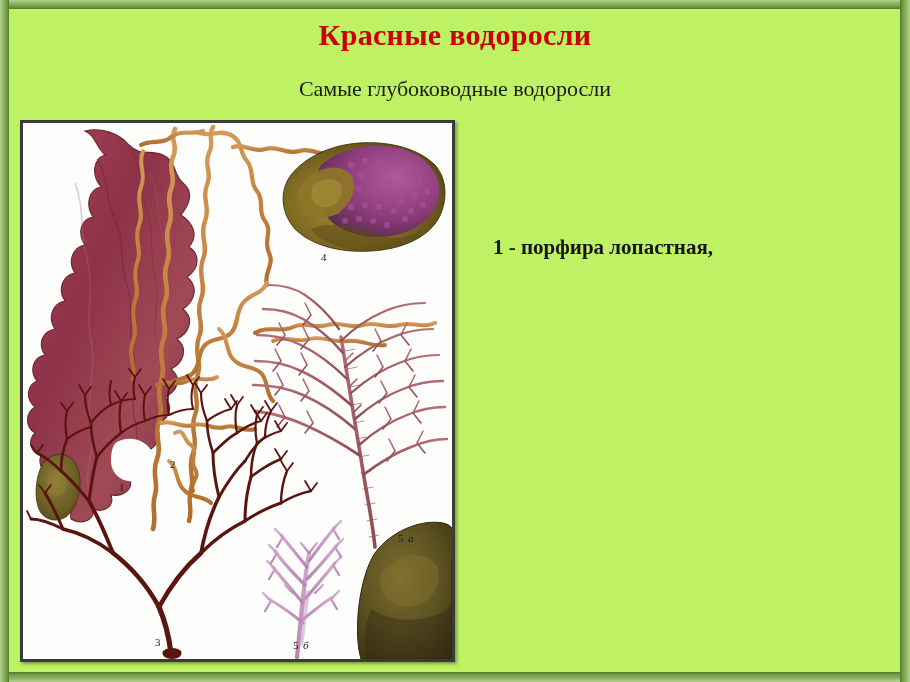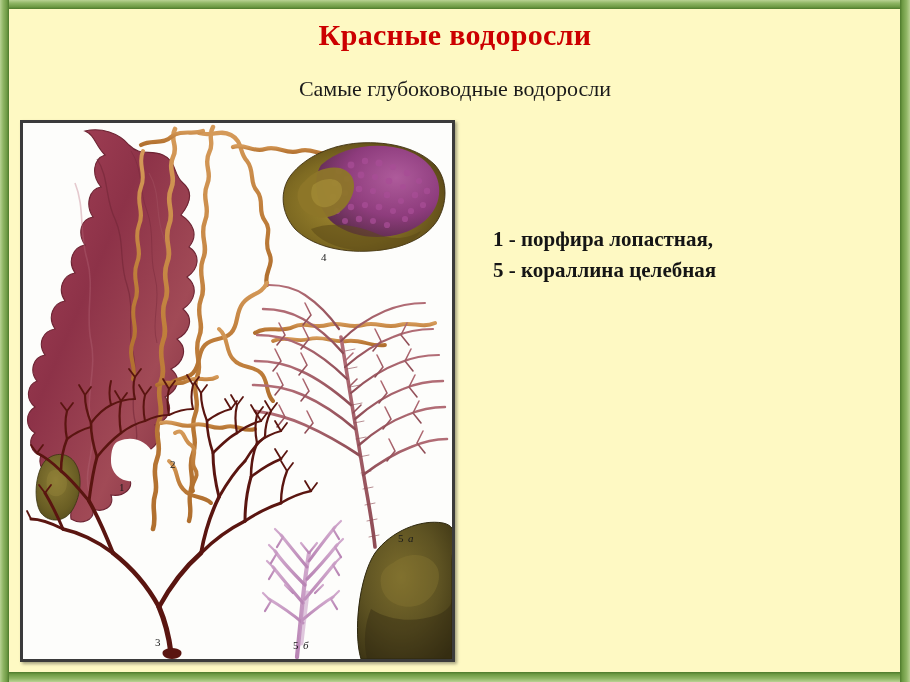--- a/index.html
+++ b/index.html
@@ -12,21 +12,21 @@
     height: 682px;
     font-family: "Liberation Serif", "DejaVu Serif", serif;
     overflow: hidden;
     position: relative;
   }
 
   
   #slide {
     position: absolute;
     inset: 0;
-    background: #fef9c3;
+    background: #bef264;
     box-sizing: border-box;
   }
   .frame-edge {
     position: absolute;
     z-index: 30;
   }
   .frame-top {
     left: 0; top: 0; width: 910px; height: 9px;
     background: linear-gradient(to bottom, #b9d293 0%, #8fb564 35%, #6f9b45 75%, #4e7a2c 100%);
   }
@@ -94,21 +94,21 @@
     font-family: "Liberation Serif", "DejaVu Serif", serif;
     font-size: 11px;
     font-style: italic;
     fill: #1b1b1b;
   }
 
   
   #legend-list {
     position: absolute;
     left: 493px;
-    top: 224px;
+    top: 232px;
     width: 390px;
     z-index: 10;
   }
   .legend-line {
     font-size: 21px;
     font-weight: bold;
     color: #151515;
     line-height: 31px;
     white-space: nowrap;
   }
@@ -427,16 +427,15 @@
       <text class="fig-label" x="298" y="138">4</text>
       <text class="fig-label" x="375" y="419">5</text>
       <text class="fig-label-it" x="385" y="419">а</text>
       <text class="fig-label" x="270" y="526">5</text>
       <text class="fig-label-it" x="280" y="526">б</text>
     </svg>
   </div>
 
   <div id="legend-list">
     <div class="legend-line">1 - порфира лопастная,</div>
-    <div class="legend-line">5 - кораллина целебная</div>
   </div>
 
 </div>
 
 </body></html>

